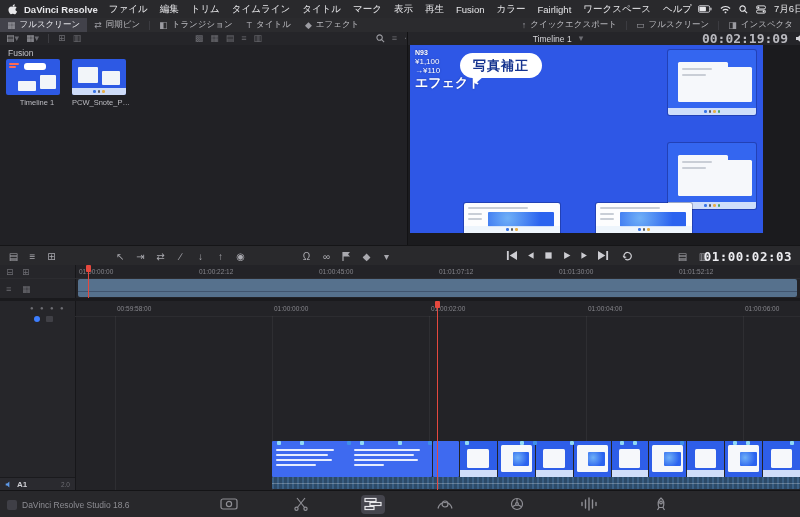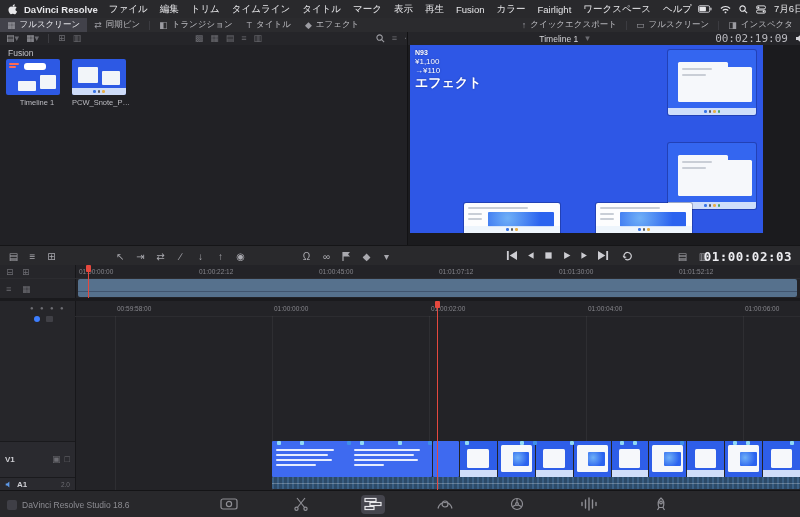--- a/index.html
+++ b/index.html
@@ -218,21 +218,21 @@
       <span class="ic dim">≡</span>
       <span class="ic dim">⋯</span>
     </span>
   </div>
 
   <div class="phead abs" style="left:408px;width:392px;padding:0 6px;">
     <span class="ph-group" style="margin:0 auto;">
       <span style="color:#d6d6da;">Timeline 1</span>
       <span class="ic dim">▾</span>
     </span>
-    <span class="mono" style="color:#b9b9bf;font-size:11px;">00:02:19:09</span>
+    <span class="mono" style="color:#b9b9bf;font-size:13px;font-weight:bold;">00:02:19:09</span>
     <span style="margin-left:7px;">
       <svg width="11" height="9" viewBox="0 0 11 9">
           <path d="M1,3 h2 l3,-2.5 v8 L3,6 H1 z" fill="#d6d6da"></path>
           <path d="M8,2 a3.5,3.5 0 0 1 0,5" stroke="#d6d6da" fill="none" stroke-width="1"></path>
         </svg>
     </span>
   </div>
   <div class="vdiv abs"></div>
 
   <div class="mpool abs">
@@ -263,20 +263,23 @@
     </div>
   </div>
 
   <div class="viewer-bg abs"></div>
   <div class="video abs">
     <div class="ov-tag">
       <div style="font-size:7px;font-weight:bold;">N93</div>
       <div style="font-size:8px;">¥1,100</div>
       <div style="font-size:8px;">→¥110</div>
       <div style="font-size:13px;font-weight:bold;margin-top:1px;">エフェクト</div>
+    </div>
+    <div class="bubble">
+      <span>写真補正</span>
     </div>
 
     <div class="mini-desktop" style="left:258px;top:5px;width:88px;height:65px;">
       <div class="md-win" style="left:10px;top:12px;width:50px;height:40px;"></div>
       <div class="md-win" style="left:48px;top:17px;width:36px;height:35px;"></div>
       <div class="gray-line" style="left:14px;top:18px;width:30px;"></div>
       <div class="gray-line" style="left:14px;top:24px;width:24px;"></div>
       <div class="md-task">
           <span class="dot" style="background:#3a76e8;"></span>
           <span class="dot" style="background:#5a5a5e;"></span>
@@ -429,25 +432,20 @@
   <div class="gridline" style="left:586px;"></div>
   <div class="gridline" style="left:743px;"></div>
 
   <span class="abs ic dim" style="left:30px;top:305px;font-size:6px;">●</span>
   <span class="abs ic dim" style="left:40px;top:305px;font-size:6px;">●</span>
   <span class="abs ic dim" style="left:50px;top:305px;font-size:6px;">●</span>
   <span class="abs ic dim" style="left:60px;top:305px;font-size:6px;">●</span>
   <span class="abs" style="left:34px;top:316px;width:6px;height:6px;border-radius:50%;background:#3d7eff;"></span>
   <span class="abs" style="left:46px;top:316px;width:7px;height:6px;border-radius:1px;background:#404046;"></span>
 
-  <div class="trackhead" style="top:441px;height:36px;">
-    <span class="tname">V1</span>
-    <span class="ic dim" style="margin-left:auto;">▣</span>
-    <span class="ic dim">□</span>
-  </div>
   <div class="trackhead" style="top:477px;height:13px;">
     <span>
         <svg width="8" height="7" viewBox="0 0 11 9">
           <path d="M1,3 h2 l3,-2.5 v8 L3,6 H1 z" fill="#5e9ae8"></path>
         </svg>
       </span>
     <span class="tname">A1</span>
     <span class="dim" style="margin-left:auto;font-size:6.5px;">2.0</span>
   </div>
 

